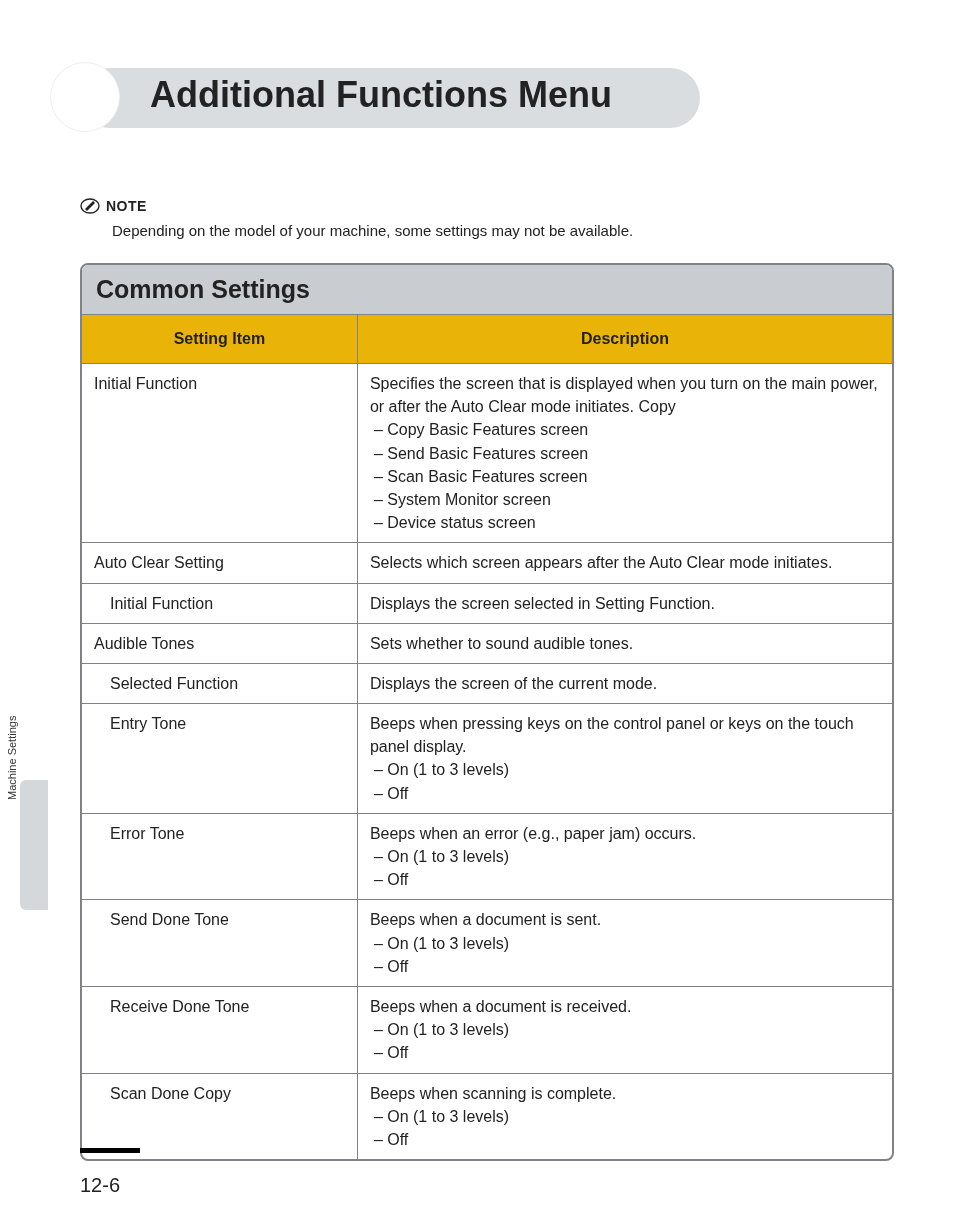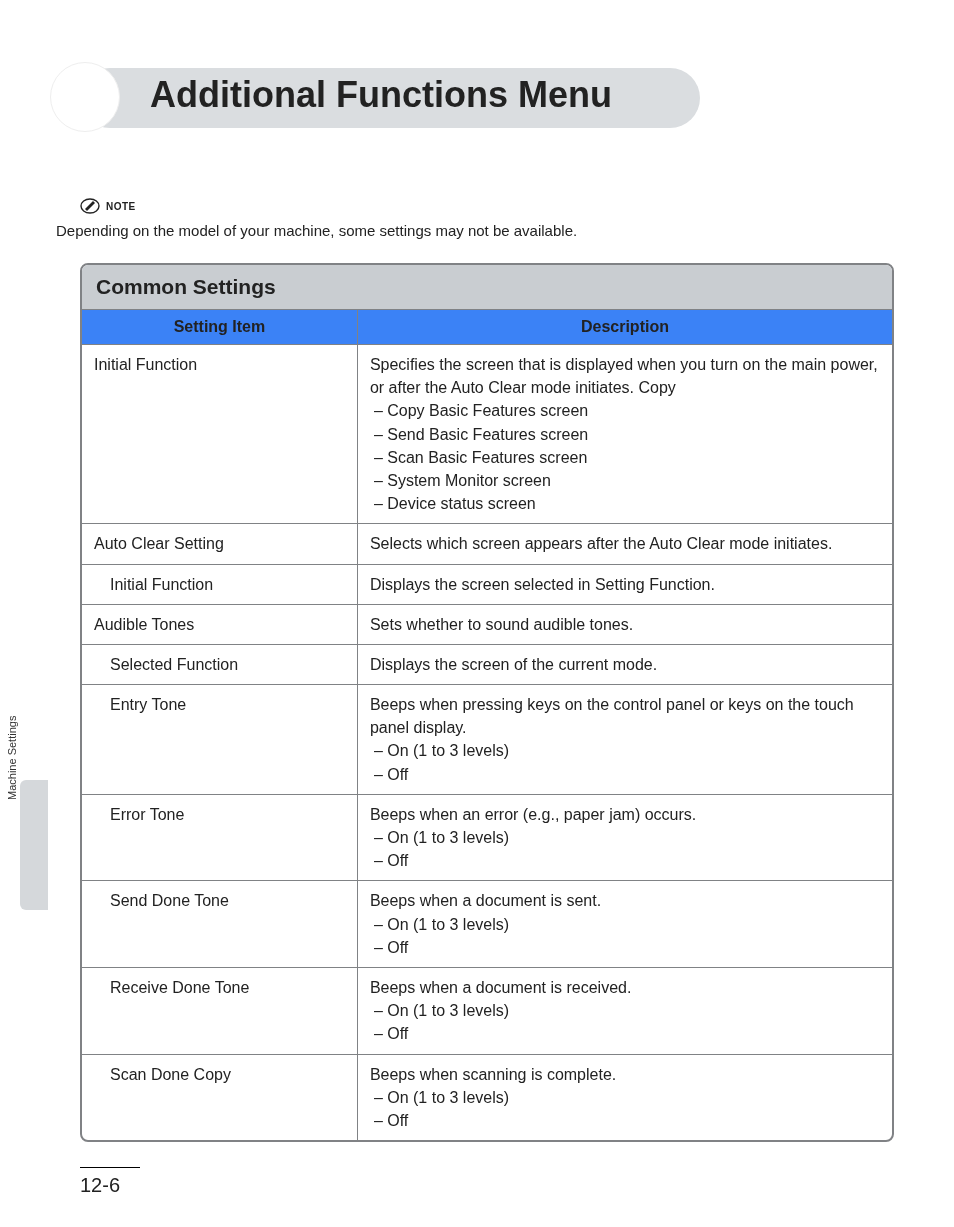--- a/index.html
+++ b/index.html
@@ -32,50 +32,50 @@
   .title-text {
     position: absolute; left: 70px; top: 24px;
     font-size: 36px; font-weight: 700;
     color: #222;
   }
   .note-row {
     margin: 36px 60px 6px 80px;
     display: flex; align-items: center; gap: 6px;
   }
   .note-icon svg { display: block; }
-  .note-label { font-weight: 700; font-size: 10px; letter-spacing: 0.5px; }
+  .note-label { font-weight: 700; font-size: 14px; letter-spacing: 0.5px; }
   .note-text {
-    margin: 6px 60px 24px 56px;
+    margin: 6px 60px 24px 112px;
     font-size: 15px;
   }
   .settings-table {
     margin: 16px 60px 0 80px;
     border: 2px solid #808285;
     border-radius: 8px;
     overflow: hidden;
     width: calc(954px - 140px);
     border-collapse: separate;
   }
   .section-header {
     background: #c9cdd1;
     padding: 10px 14px;
-    font-size: 21px;
+    font-size: 25px;
     font-weight: 700;
     border-bottom: 1px solid #808285;
   }
   table.inner {
     width: 100%;
     border-collapse: collapse;
     font-size: 16px;
   }
   table.inner th {
-    background: #3b82f6;
+    background: #eab308;
     font-weight: 700;
     text-align: center;
-    padding: 8px 6px;
+    padding: 15px 6px;
     border-bottom: 1px solid #808285;
   }
   table.inner th:first-child { border-right: 1px solid #808285; width: 34%; }
   table.inner td {
     vertical-align: top;
     padding: 8px 12px;
     border-bottom: 1px solid #808285;
     line-height: 1.45;
   }
   table.inner tr:last-child td { border-bottom: none; }
@@ -96,22 +96,22 @@
     transform: rotate(-90deg);
     transform-origin: left top;
     font-size: 11px;
     color: #333;
     white-space: nowrap;
   }
   .page-num {
     position: absolute;
     left: 80px; bottom: 30px;
     font-size: 20px;
-    border-top: 1px solid #000000;
-    padding-top: 6px;
+    border-top: 5px solid #000000;
+    padding-top: 21px;
     width: 60px;
   }
 </style>
 </head>
 <body>
 
 <div class="title-wrap">
   <div class="title-pill-bg"></div>
   <div class="title-pill-fg"></div>
   <div class="title-text">Additional Functions Menu</div>

